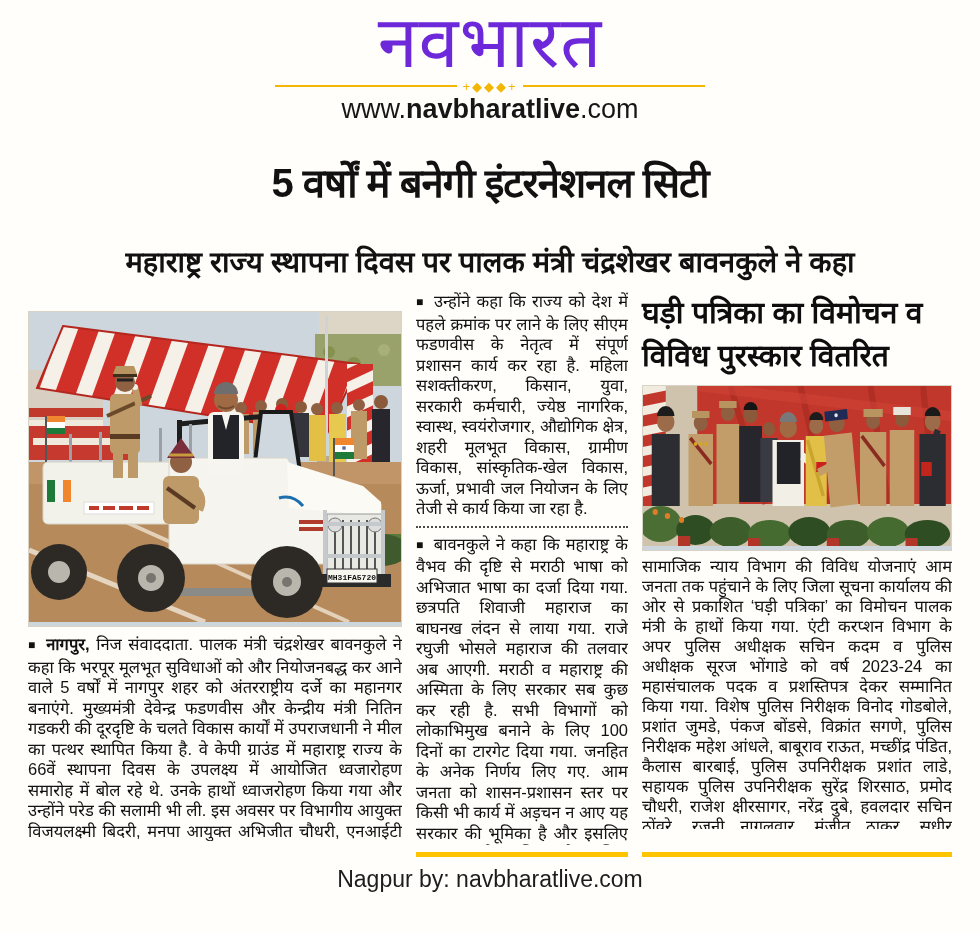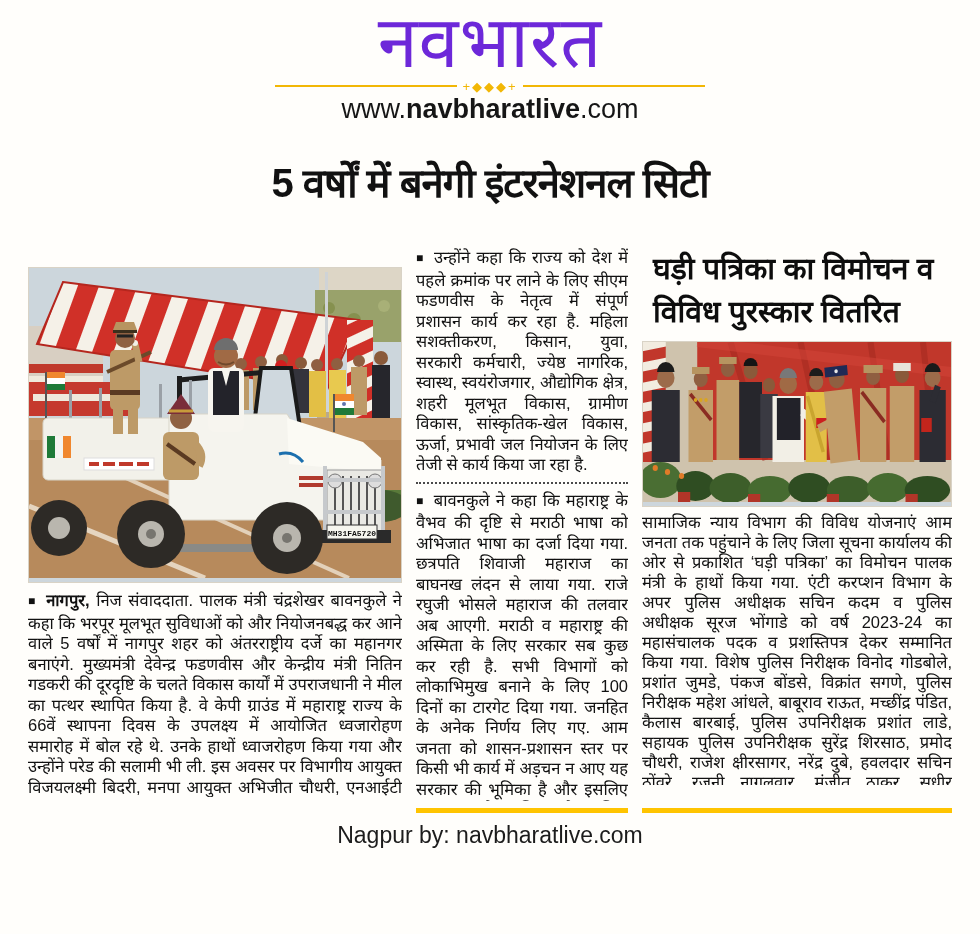--- a/index.html
+++ b/index.html
@@ -34,21 +34,21 @@
   .body-text{font-size:16.5px;line-height:20.5px;text-align:justify;overflow:hidden;}
   .left-body{margin-top:7px;flex:1;}
   .dateline{font-weight:800;}
   .bullet{font-size:12px;margin-right:9px;position:relative;top:-1px;}
 
   .mid-paras{flex:1;overflow:hidden;}
   .mid-paras p{margin:0;}
   .dotted-divider{border:none;border-top:2px dotted #4a4a4a;margin:7px 0 6px;}
   .yellow-bar{height:5px;background:#ffc400;margin-top:7px;flex:none;}
 
-  .right-heading{margin:0 11px 8px;font-size:30px;line-height:43px;font-weight:700;color:#0d0d0d;}
+  .right-heading{margin:0 0 8px;font-size:30px;line-height:43px;font-weight:700;color:#0d0d0d;}
   .right-body{margin-top:5px;flex:1;font-size:16.5px;line-height:20px;}
 
   
   .footer{text-align:center;margin-top:9px;font-size:23px;line-height:27px;color:#1c1c1c;}
 </style>
 </head>
 <body>
 
 <div class="page">
 
@@ -56,20 +56,21 @@
     <div class="logo">नवभारत</div>
     <div class="divider-row">
       <div class="divider-line"></div>
       <div class="sparkles">+◆◆◆+</div>
       <div class="divider-line"></div>
     </div>
     <div class="website"><span>www.</span><span class="b">navbharatlive</span><span>.com</span></div>
   </header>
 
   <h1 class="headline-main">5 वर्षों में बनेगी इंटरनेशनल सिटी</h1>
+  <h2 class="headline-sub">महाराष्ट्र राज्य स्थापना दिवस पर पालक मंत्री चंद्रशेखर बावनकुले ने कहा</h2>
 
   <main class="cols">
 
     <article class="col-left">
       <figure class="photo-frame">
         <svg width="372" height="310" viewBox="0 0 372 310" xmlns="http://www.w3.org/2000/svg">
           <defs>
             <pattern id="canopyStripes" patternUnits="userSpaceOnUse" width="36" height="36" patternTransform="rotate(20)">
               <rect width="36" height="36" fill="#d03028"></rect>
                 <rect width="16" height="36" fill="#f5f1e8"></rect>

